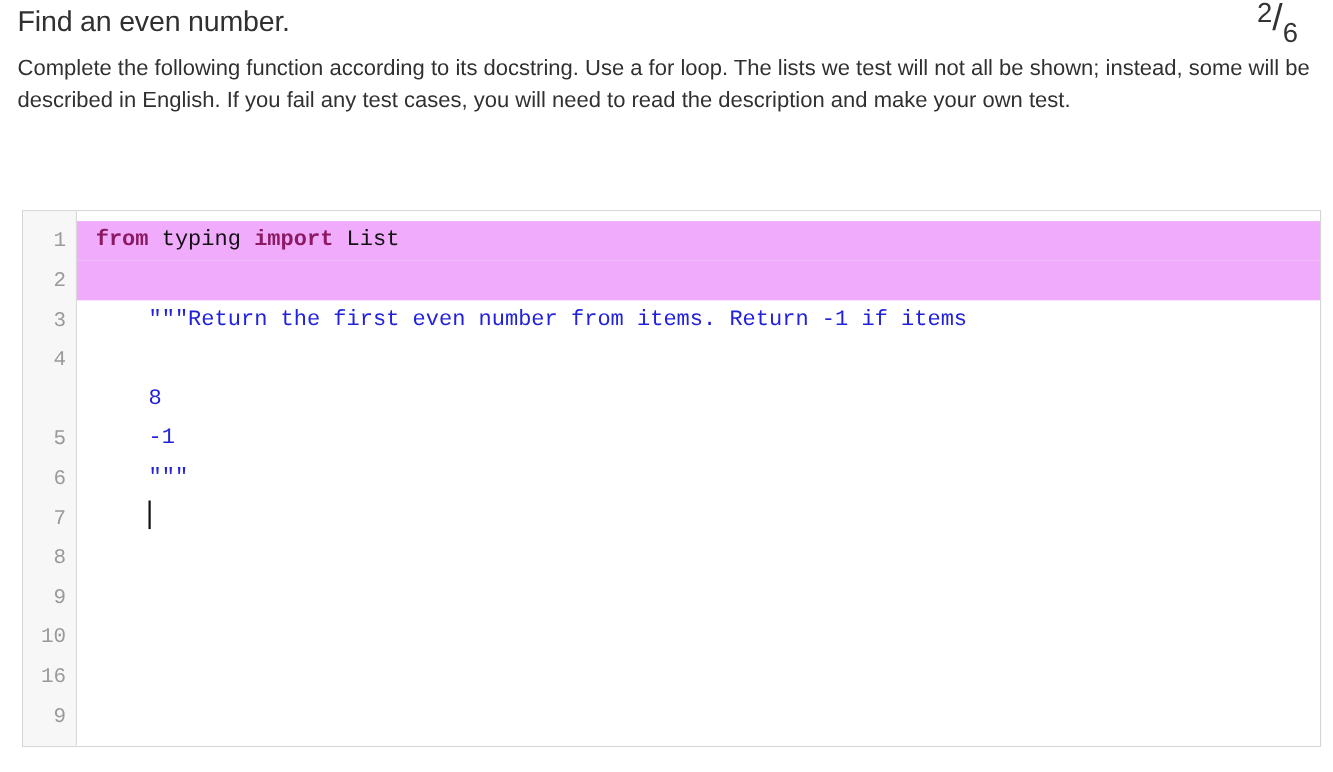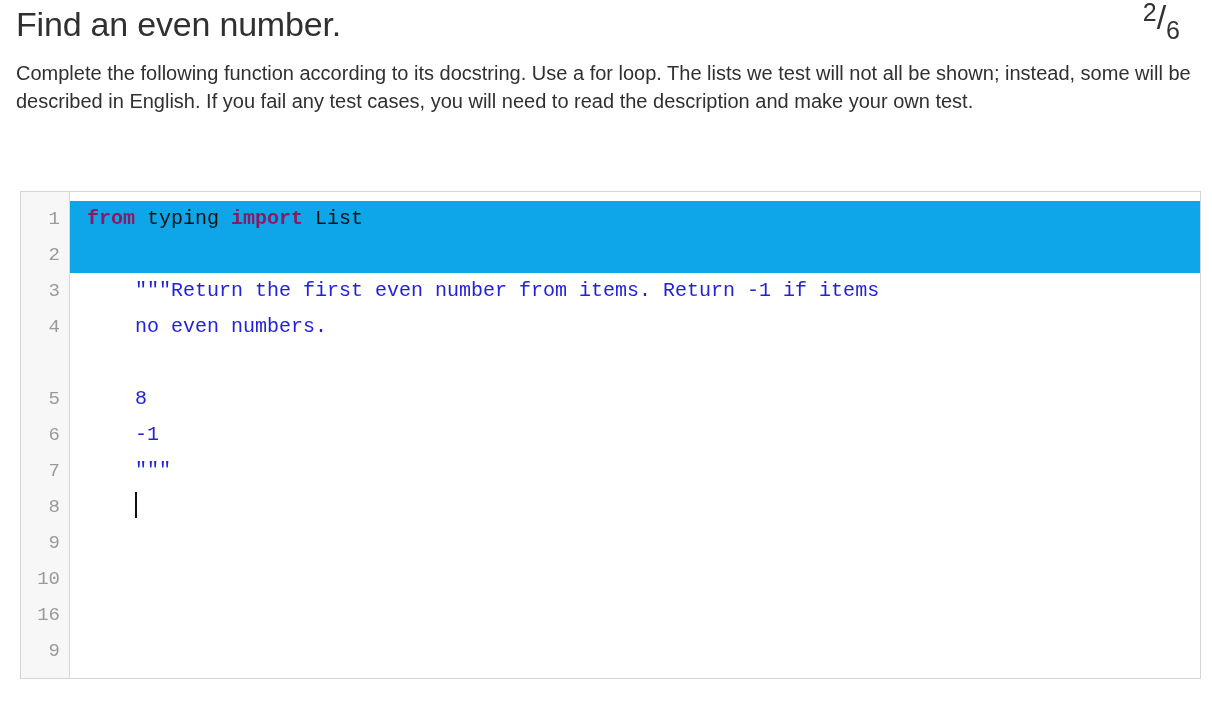--- a/index.html
+++ b/index.html
@@ -26,21 +26,21 @@
   
   .header {
     position: relative;
     padding: 0 16px;
   }
   .title-row {
     position: relative;
     display: block;
   }
   .page-title {
-    font-size: 34px;
+    font-size: 26px;
     font-weight: 400;
     line-height: 1.28;
     letter-spacing: -0.2px;
     color: #303030;
     margin: 0;
     padding-top: 3px;
   }
   .page-counter {
     position: absolute;
     top: -2px;
@@ -126,21 +126,21 @@
   }
   .code-line {
     position: relative;
     white-space: pre;
     padding-left: 17px;
     color: #111111;
     line-height: 36px;
     min-height: 36px;
   }
   .code-line.readonly {
-    background: #0ea5e9;
+    background: #f0abfc;
   }
   .code-line.wrapcont {
     padding-left: 17px;
   }
 
   
   .kw      { color: #8b1a62; font-weight: bold; }
   .fname   { color: #1c22e0; text-decoration: underline; }
   .builtin { color: #2f38e8; }
   .plain   { color: #111111; }
@@ -184,21 +184,20 @@
           <span class="ln">8</span>
           <span class="ln">9</span>
           <span class="ln">10</span>
           <span class="ln">16</span>
           <span class="ln">9</span>
         </div>
       <div class="code-area">
           <div class="code-line readonly"><span class="kw">from</span><span class="plain"> typing </span><span class="kw">import</span><span class="plain"> List</span></div>
           <div class="code-line readonly">&nbsp;</div>
           <div class="code-line"><span class="str">    """Return the first even number from items. Return -1 if items</span></div>
-          <div class="code-line"><span class="str">    no even numbers.</span></div>
           <div class="code-line">&nbsp;</div>
           <div class="code-line"><span class="str">    8</span></div>
           <div class="code-line"><span class="str">    -1</span></div>
           <div class="code-line"><span class="str">    """</span></div>
           <div class="code-line"><span class="plain">    </span><span class="caret"></span></div>
         </div>
     </div>
   </div>
 
 </div>

